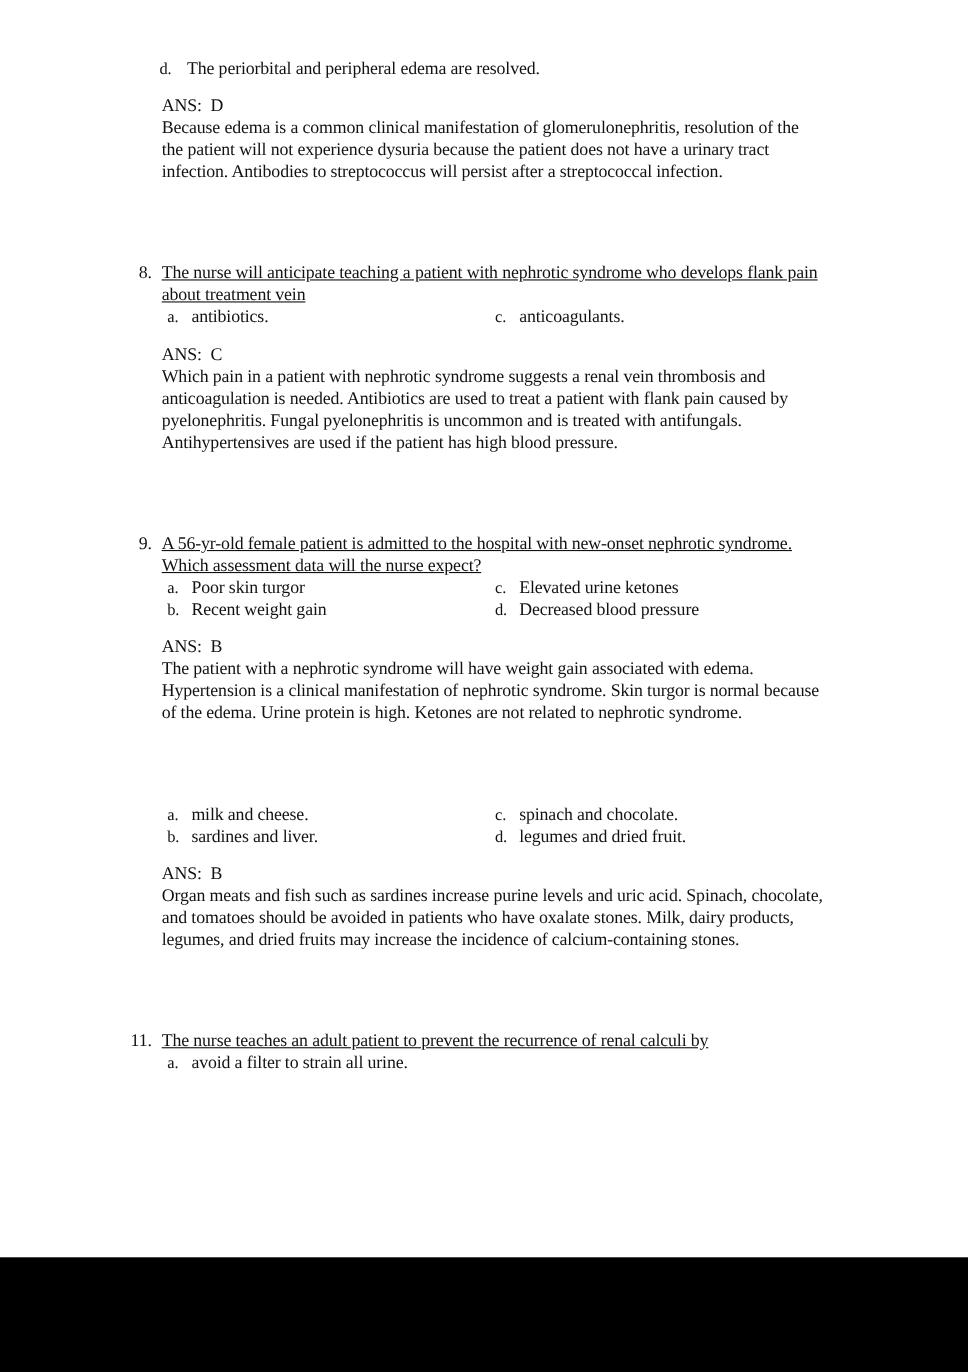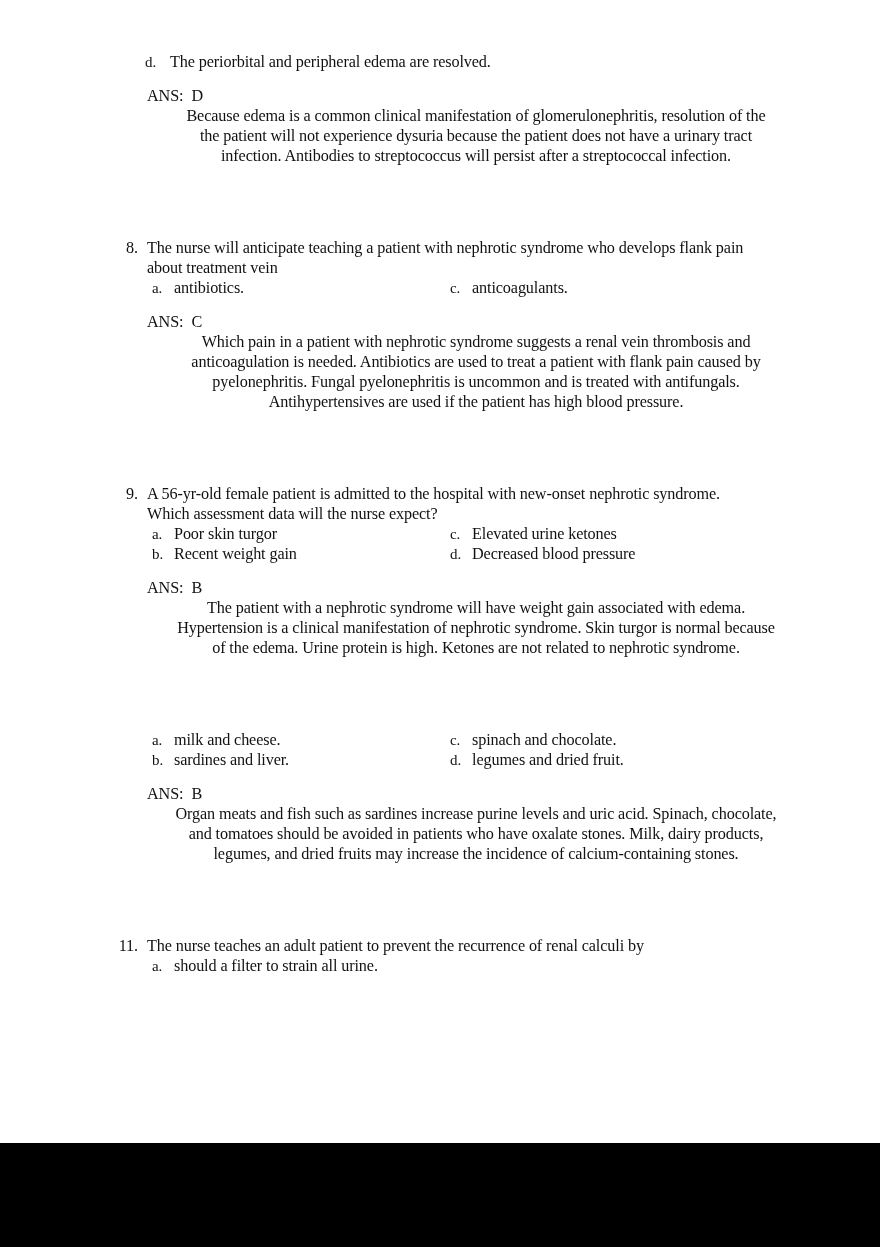--- a/index.html
+++ b/index.html
@@ -41,20 +41,21 @@
     position: absolute;
     left: 108px;
     top: 0;
     width: 30px;
     text-align: right;
     font-size: 16.2px;
     line-height: 20px;
   }
   .question .qtext {
     display: block;
+    text-decoration: underline;
   }
 
   
   .options {
     position: relative;
     margin: 0;
     padding: 0;
     width: 880px;
   }
   .opt-row {
@@ -90,21 +91,21 @@
   }
   .ans-label .ans-key {
     display: inline-block;
     padding-left: 8px;
   }
   .rationale {
     margin: 0;
     padding: 0 75px 0 147px;
     font-size: 16.2px;
     line-height: 20px;
-    text-align: center;
+    text-align: left;
     letter-spacing: -0.12px;
   }
   .rationale-line {
     display: block;
     white-space: nowrap;
   }
 
   
   #bottom-band {
     position: absolute;
@@ -194,18 +195,18 @@
         <span class="rationale-line">and tomatoes should be avoided in patients who have oxalate stones. Milk, dairy products,</span>
         <span class="rationale-line">legumes, and dried fruits may increase the incidence of calcium-containing stones.</span>
       </div>
       <div class="spacer" style="height: 72px;"></div>
       <div class="question">
         <span class="qnum">11.</span>
         <span class="qtext">The nurse teaches an adult patient to prevent the recurrence of renal calculi by</span>
       </div>
       <div class="options">
         <div class="opt-row single">
-          <div class="opt col-left"><span class="opt-letter">a.</span><span class="opt-text">should a filter to strain all urine.</span></div>
+          <div class="opt col-left"><span class="opt-letter">a.</span><span class="opt-text">avoid a filter to strain all urine.</span></div>
         </div>
       </div>
     </div>
   <div id="bottom-band" style="background: rgb(0, 0, 0);"></div>
 </div>
 
 </body></html>

